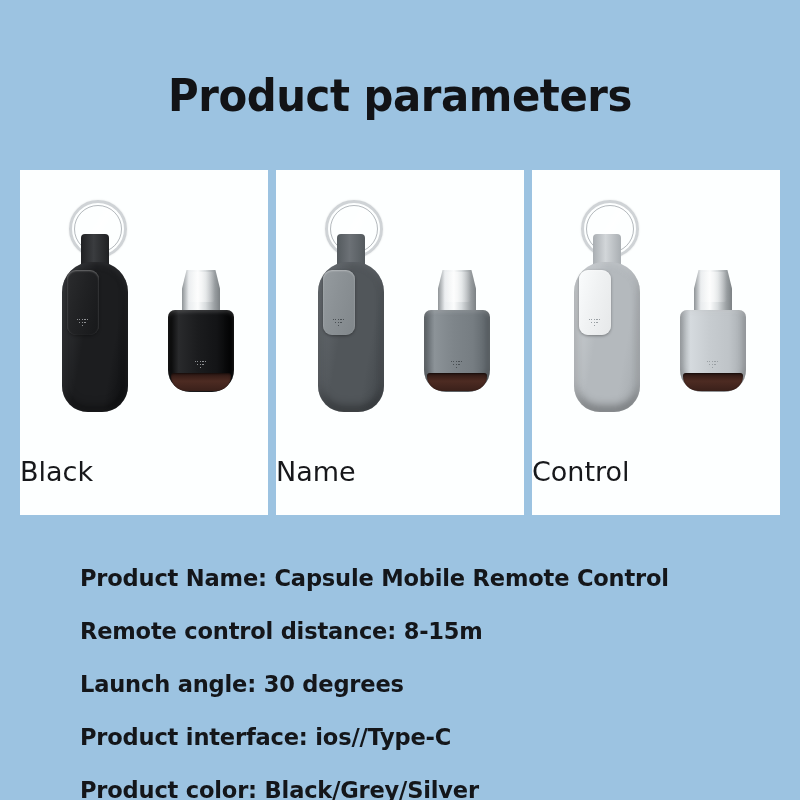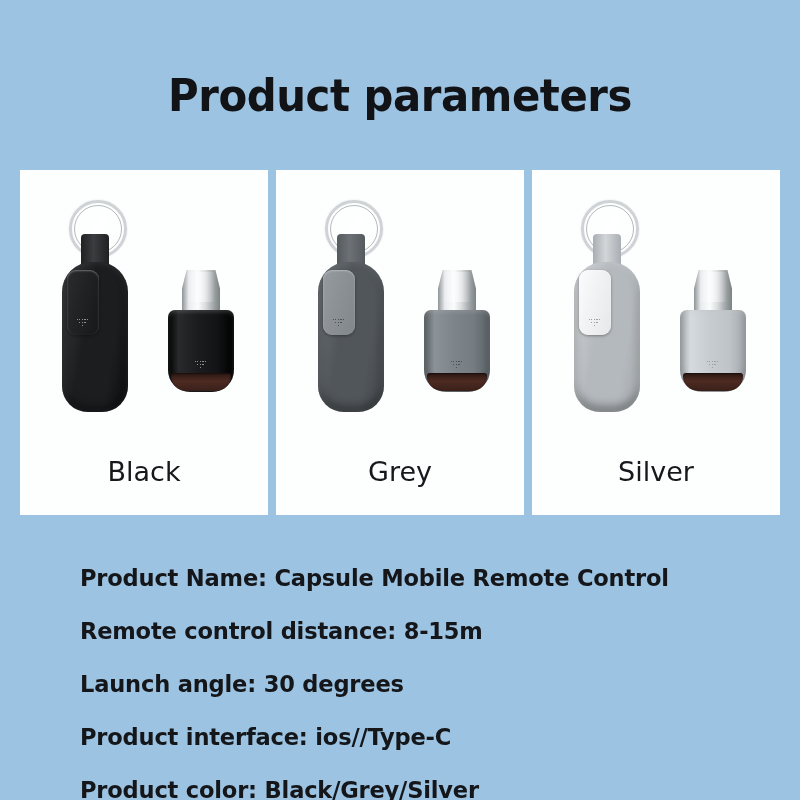--- a/index.html
+++ b/index.html
@@ -169,21 +169,21 @@
     box-shadow: inset 0 1px 2px rgba(0,0,0,0.5);
   }
   .dongle-grille { bottom: 22px; }
 
   
   .color-label {
     position: absolute;
     left: 0;
     bottom: 30px;
     width: 100%;
-    text-align: center;
+    text-align: left;
     font-family: "DejaVu Sans", sans-serif;
     font-size: 27px;
     color: #17181b;
     line-height: 1;
   }
 
   
   #specs {
     position: absolute;
     left: 80px;
@@ -295,21 +295,21 @@
                 <i style="width: 1.4px; height: 1.4px; background: rgb(74, 80, 84); left: 10.9px; top: 0px;"></i>
                 <i style="width: 1.4px; height: 1.4px; background: rgb(74, 80, 84); left: 3.1px; top: 3px;"></i>
                 <i style="width: 1.4px; height: 1.4px; background: rgb(74, 80, 84); left: 5.7px; top: 3px;"></i>
                 <i style="width: 1.4px; height: 1.4px; background: rgb(74, 80, 84); left: 8.3px; top: 3px;"></i>
                 <i style="width: 1.4px; height: 1.4px; background: rgb(74, 80, 84); left: 5.7px; top: 6px;"></i>
               </div>
             <div class="ir-window"></div>
           </div>
         </div>
       </div>
-      <div class="color-label">Grey</div>
+      <div class="color-label">Name</div>
     </div>
 
     <div class="card">
       <div class="product">
         <div class="keyfob">
           <div class="ring"></div>
           <div class="strap c3-strap"></div>
           <div class="body c3-body"></div>
           <div class="btn-panel c3-panel">
             <div class="grille fob-grille c3-grille">
@@ -336,21 +336,21 @@
                 <i style="width: 1.4px; height: 1.4px; background: rgb(154, 160, 164); left: 10.9px; top: 0px;"></i>
                 <i style="width: 1.4px; height: 1.4px; background: rgb(154, 160, 164); left: 3.1px; top: 3px;"></i>
                 <i style="width: 1.4px; height: 1.4px; background: rgb(154, 160, 164); left: 5.7px; top: 3px;"></i>
                 <i style="width: 1.4px; height: 1.4px; background: rgb(154, 160, 164); left: 8.3px; top: 3px;"></i>
                 <i style="width: 1.4px; height: 1.4px; background: rgb(154, 160, 164); left: 5.7px; top: 6px;"></i>
               </div>
             <div class="ir-window"></div>
           </div>
         </div>
       </div>
-      <div class="color-label">Silver</div>
+      <div class="color-label">Control</div>
     </div>
 
   </div>
 
   <div id="specs">
     <div class="spec-line">Product Name: Capsule Mobile Remote Control</div>
     <div class="spec-line">Remote control distance: 8-15m</div>
     <div class="spec-line">Launch angle: 30 degrees</div>
     <div class="spec-line">Product interface: ios//Type-C</div>
     <div class="spec-line">Product color: Black/Grey/Silver</div>

